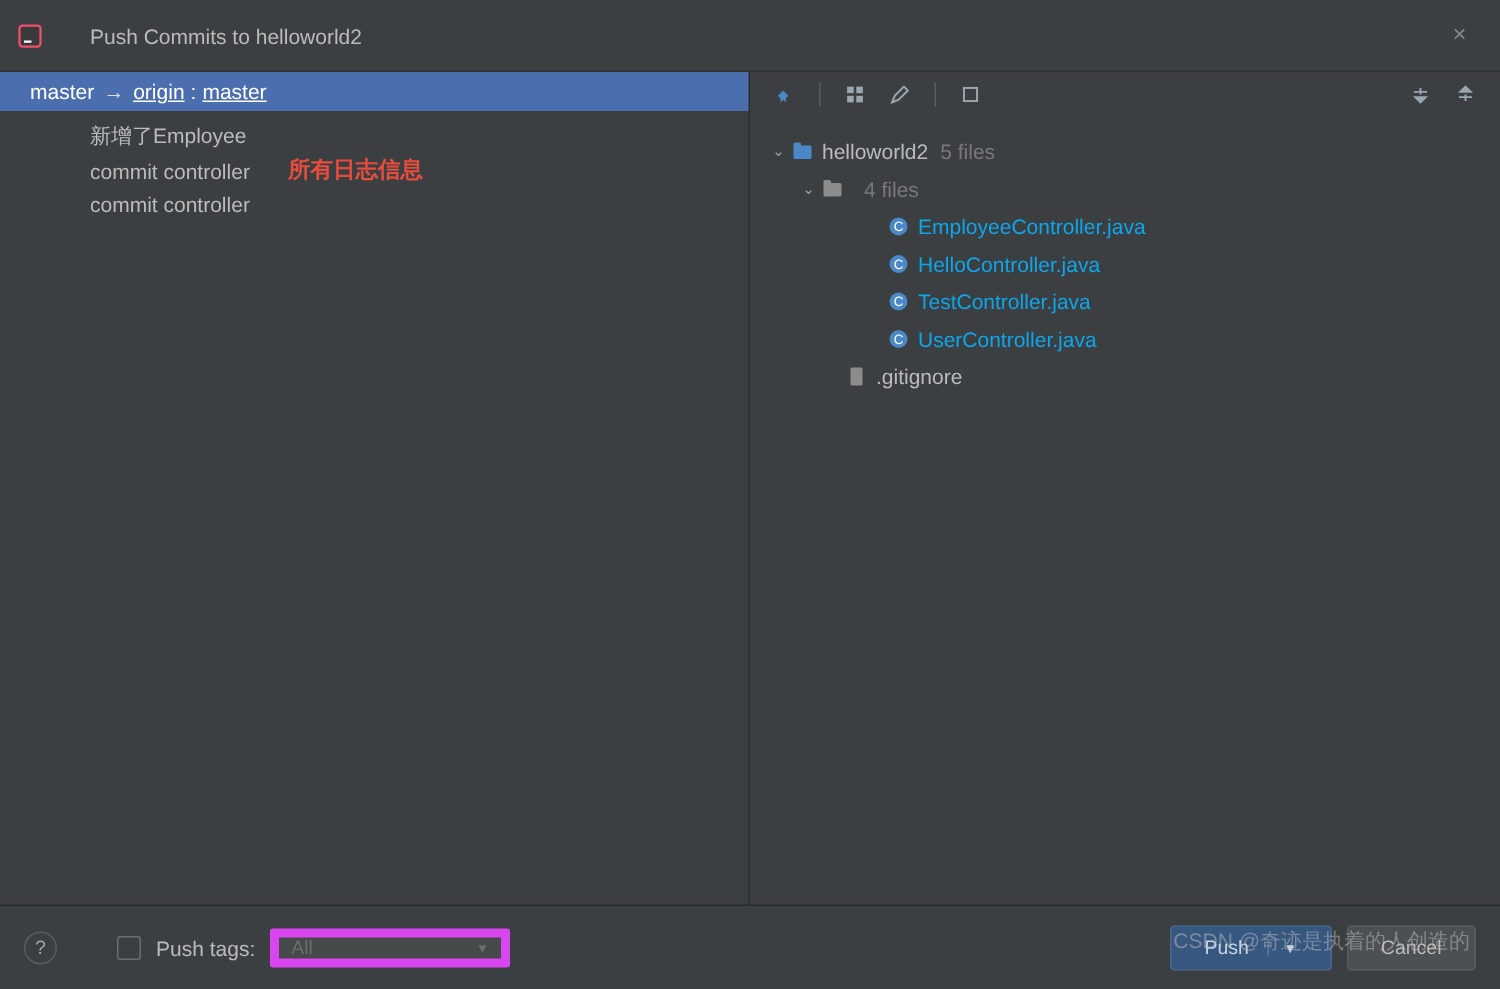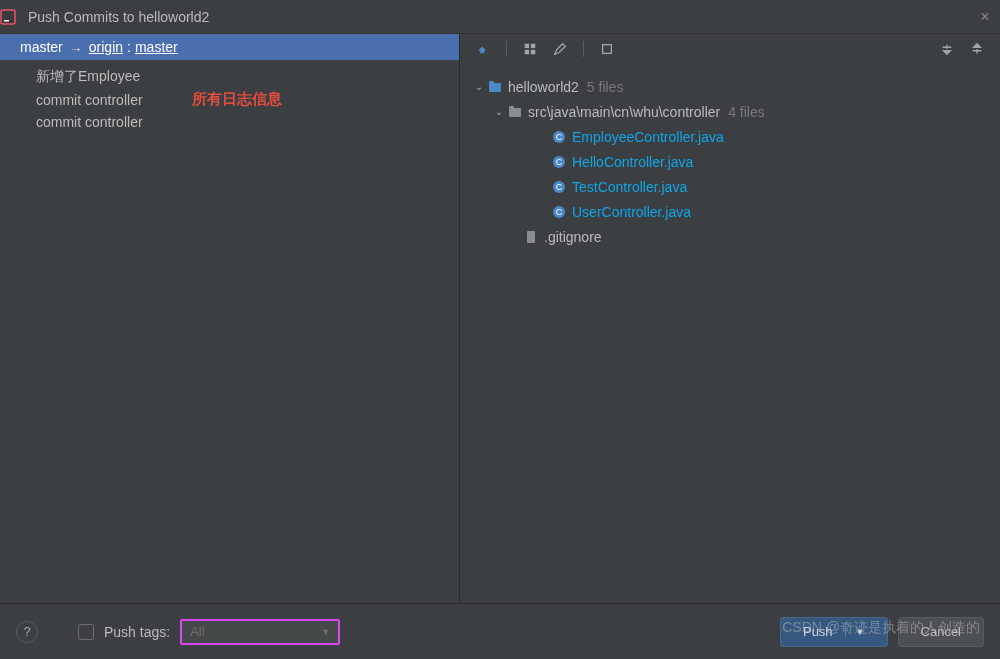--- a/index.html
+++ b/index.html
@@ -11,26 +11,27 @@
     body {
       width: 1000px;
       height: 659px;
       background: #3c3f41;
       color: #bbbbbb;
       position: relative;
       overflow: hidden;
       font-size: 13px;
     }
     .titlebar {
-      height: 34px;
-      display: flex;
-      align-items: center;
-      padding: 0 0;
+      height: 48px;
+      display: flex;
+      align-items: center;
+      padding: 0 12px;
       background: #3c3f41;
       border-bottom: 1px solid #323232;
+      gap: 20px;
     }
     .titlebar .app-icon {
       width: 16px;
       height: 16px;
       margin-right: 12px;
       display: flex;
       align-items: center;
       justify-content: center;
     }
     .titlebar .app-icon svg { width: 16px; height: 16px; }
@@ -44,21 +45,21 @@
       text-align: center;
       color: #888;
       font-size: 16px;
       cursor: pointer;
     }
     .main {
       display: flex;
       height: 588px;
     }
     .left-panel {
-      width: 460px;
+      width: 500px;
       border-right: 1px solid #2b2b2b;
       background: #3c3f41;
       position: relative;
     }
     .branch-row {
       background: #4b6eaf;
       color: #ffffff;
       padding: 4px 20px;
       height: 26px;
       display: flex;
@@ -69,21 +70,21 @@
       margin: 0 6px;
       color: #dcdcdc;
     }
     .branch-row .underline {
       text-decoration: underline;
     }
     .commit-list {
       padding: 5px 0 0 0;
     }
     .commit-item {
-      padding: 3px 0 3px 36px;
+      padding: 3px 0 3px 60px;
       color: #bbbbbb;
       font-size: 14px;
     }
     .annotation-left {
       position: absolute;
       top: 56px;
       left: 192px;
       color: #e74c3c;
       font-size: 15px;
       font-weight: bold;
@@ -183,21 +184,21 @@
       width: 16px;
       height: 16px;
       border: 1px solid #6c6c6c;
       border-radius: 2px;
       cursor: pointer;
     }
     .push-tags-label { color: #bbbbbb; font-size: 14px; }
     .select-box {
       width: 160px;
       height: 26px;
-      border: 2px solid #d946ef;
+      border: 6px solid #d946ef;
       border-radius: 2px;
       display: flex;
       align-items: center;
       padding: 0 8px;
       color: #6c6c6c;
       justify-content: space-between;
       background: #45494a;
       cursor: pointer;
     }
     .select-box .sel-arrow { font-size: 9px; color: #6c6c6c; }
@@ -319,21 +320,20 @@
         <span class="tree-count">5 files</span>
       </div>
       <div class="tree-row indent-1">
         <span class="chevron">⌄</span>
         <span class="folder-icon">
           <svg viewBox="0 0 14 14">
               <rect x="1" y="3" width="12" height="9" rx="1" fill="#8c8c8c"></rect>
               <rect x="1" y="1" width="5" height="3" rx="1" fill="#8c8c8c"></rect>
             </svg>
         </span>
-        <span class="tree-label">src\java\main\cn\whu\controller</span>
         <span class="tree-count">4 files</span>
       </div>
       <div class="tree-row indent-3">
         <span class="file-icon">
             <svg viewBox="0 0 14 14">
               <circle cx="7" cy="7" r="6" fill="#4a88c7"></circle>
               <text x="7" y="10" text-anchor="middle" font-size="9" fill="#fff">C</text>
             </svg>
           </span>
         <span class="file-label">EmployeeController.java</span>

